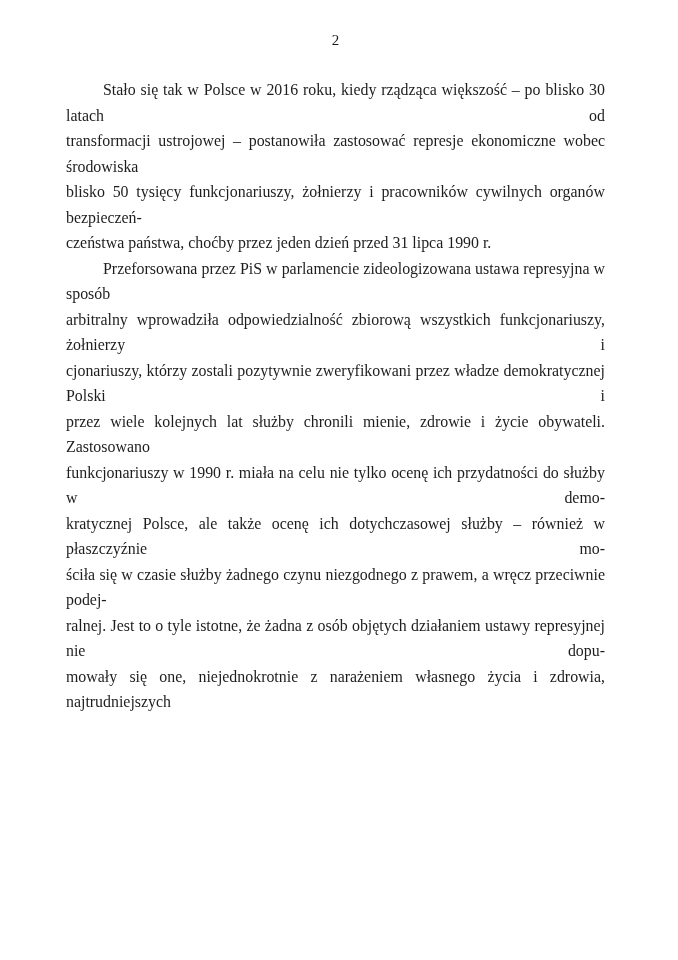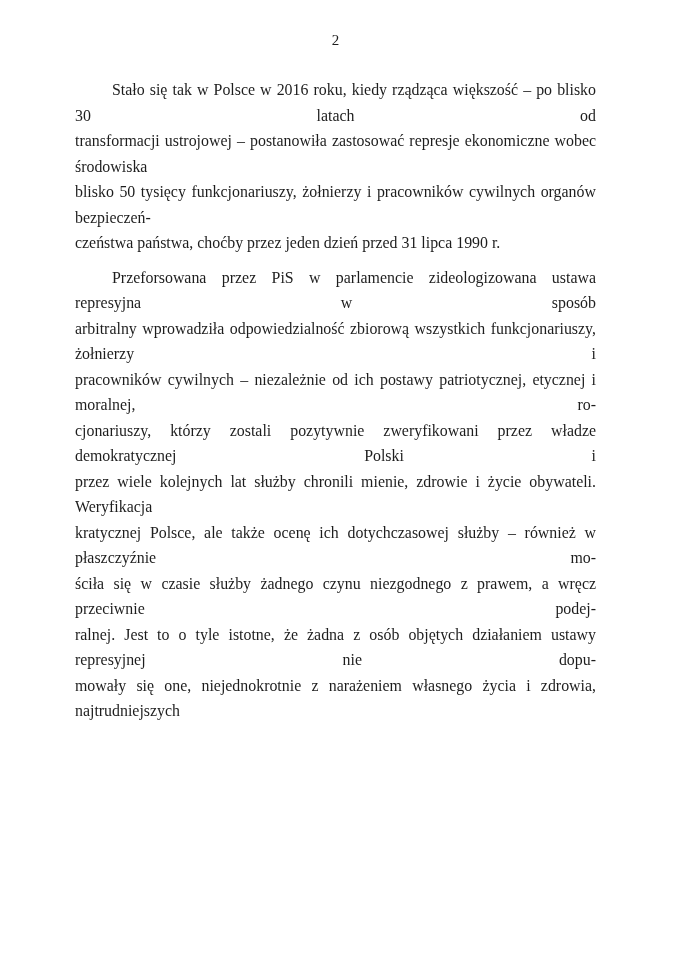--- a/index.html
+++ b/index.html
@@ -23,21 +23,21 @@
     text-align: center;
     font-size: 15px;
     line-height: 20px;
   }
   .document-body {
     margin-top: 27px;
     font-size: 15.9px;
     line-height: 25.5px;
   }
   .paragraph {
-    margin: 9px;
+    margin: 0;
   }
   .line {
     text-align: justify;
     text-align-last: justify;
   }
   .line.first {
     text-indent: 37px;
   }
   .line.last {
     text-align-last: left;
@@ -51,22 +51,22 @@
   <div class="document-body">
       <div class="paragraph">
         <div class="line first">Stało się tak w Polsce w 2016 roku, kiedy rządząca większość – po blisko 30 latach od</div>
         <div class="line">transformacji ustrojowej – postanowiła zastosować represje ekonomiczne wobec środowiska</div>
         <div class="line">blisko 50 tysięcy funkcjonariuszy, żołnierzy i pracowników cywilnych organów bezpieczeń-</div>
         <div class="line last">czeństwa państwa, choćby przez jeden dzień przed 31 lipca 1990 r.</div>
       </div>
       <div class="paragraph">
         <div class="line first">Przeforsowana przez PiS w parlamencie zideologizowana ustawa represyjna w sposób</div>
         <div class="line">arbitralny wprowadziła odpowiedzialność zbiorową wszystkich funkcjonariuszy, żołnierzy i</div>
-        <div class="line">pracowników cywilnych – niezależnie od ich postawy patriotycznej, etycznej i moralnej, ro-</div>
         <div class="line">cjonariuszy, którzy zostali pozytywnie zweryfikowani przez władze demokratycznej Polski i</div>
-        <div class="line">przez wiele kolejnych lat służby chronili mienie, zdrowie i życie obywateli. Weryfikacja</div>
+        <div class="line">przez wiele kolejnych lat służby chronili mienie, zdrowie i życie obywateli. Zastosowano</div>
+        <div class="line">funkcjonariuszy w 1990 r. miała na celu nie tylko ocenę ich przydatności do służby w demo-</div>
         <div class="line">kratycznej Polsce, ale także ocenę ich dotychczasowej służby – również w płaszczyźnie mo-</div>
         <div class="line">ściła się w czasie służby żadnego czynu niezgodnego z prawem, a wręcz przeciwnie podej-</div>
         <div class="line">ralnej. Jest to o tyle istotne, że żadna z osób objętych działaniem ustawy represyjnej nie dopu-</div>
         <div class="line">mowały się one, niejednokrotnie z narażeniem własnego życia i zdrowia, najtrudniejszych</div>
       </div>
     </div>
 </div>
 
 </body></html>

